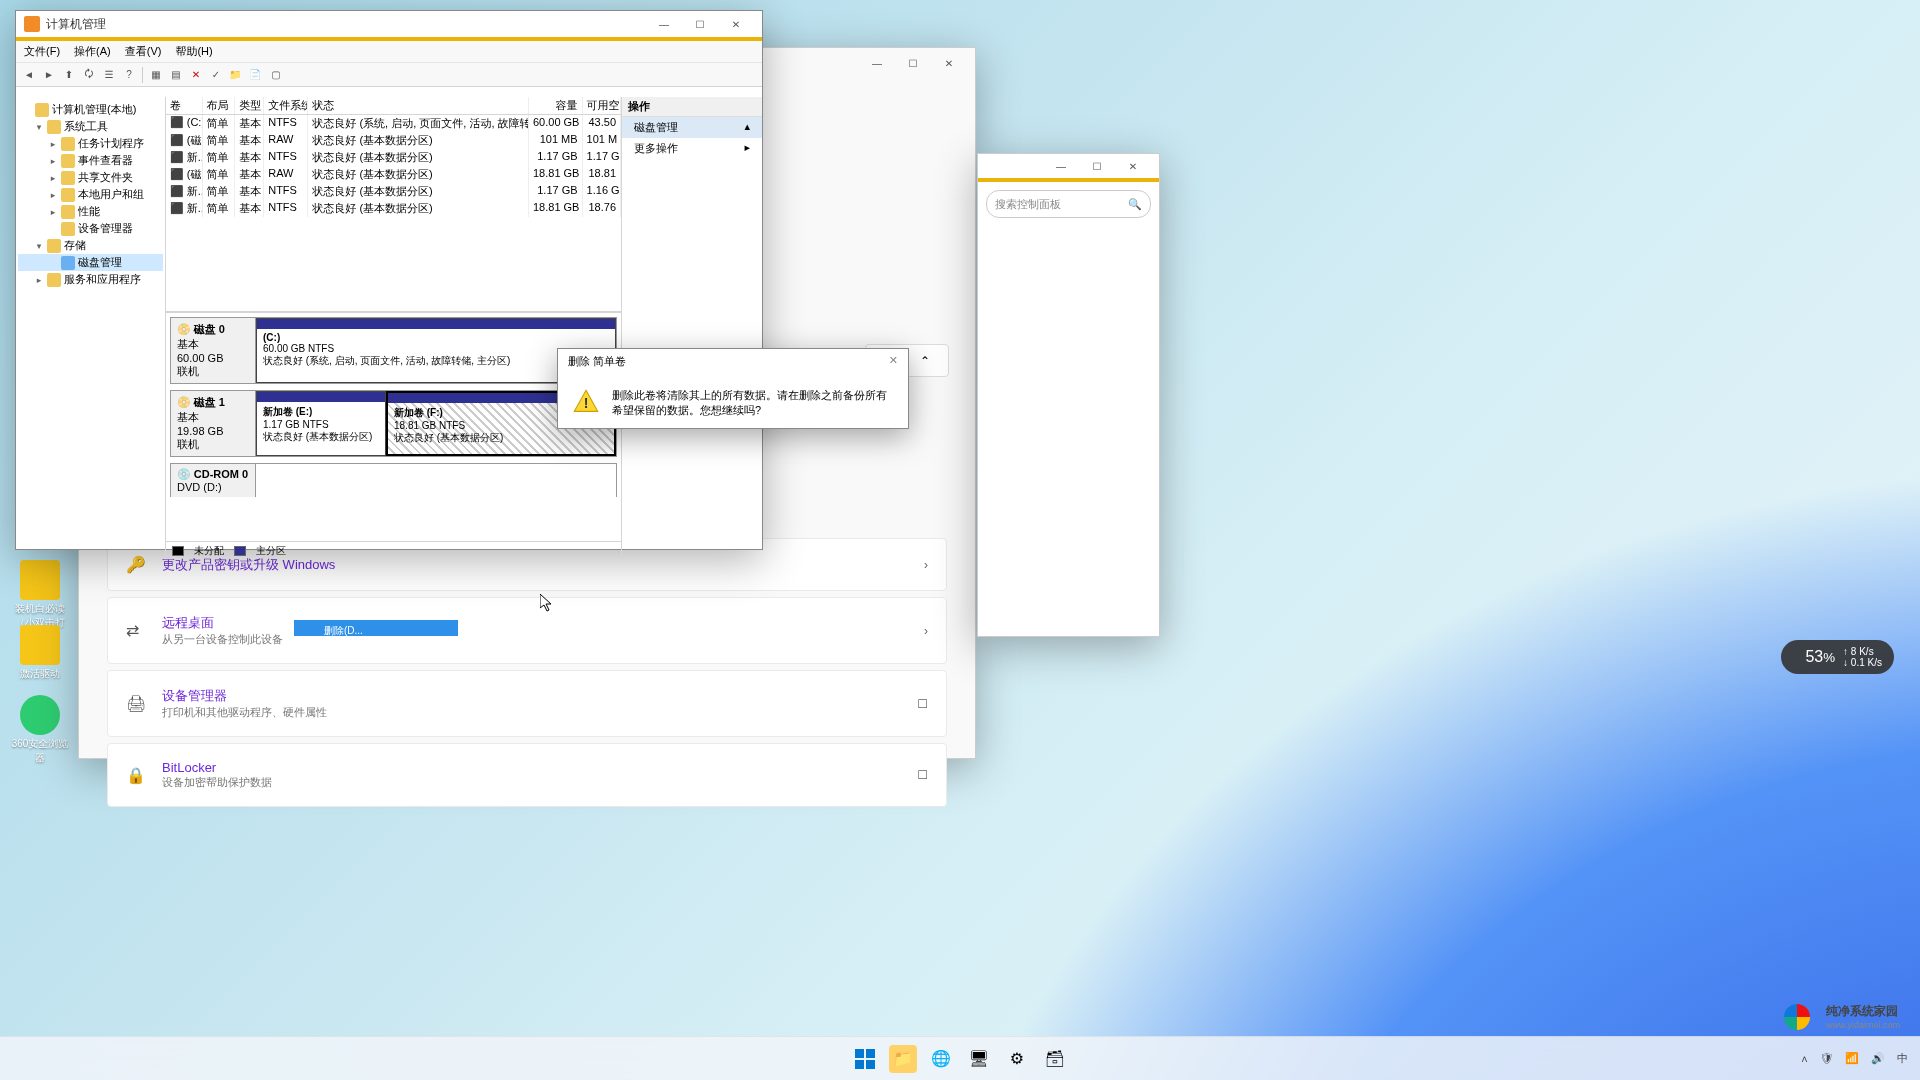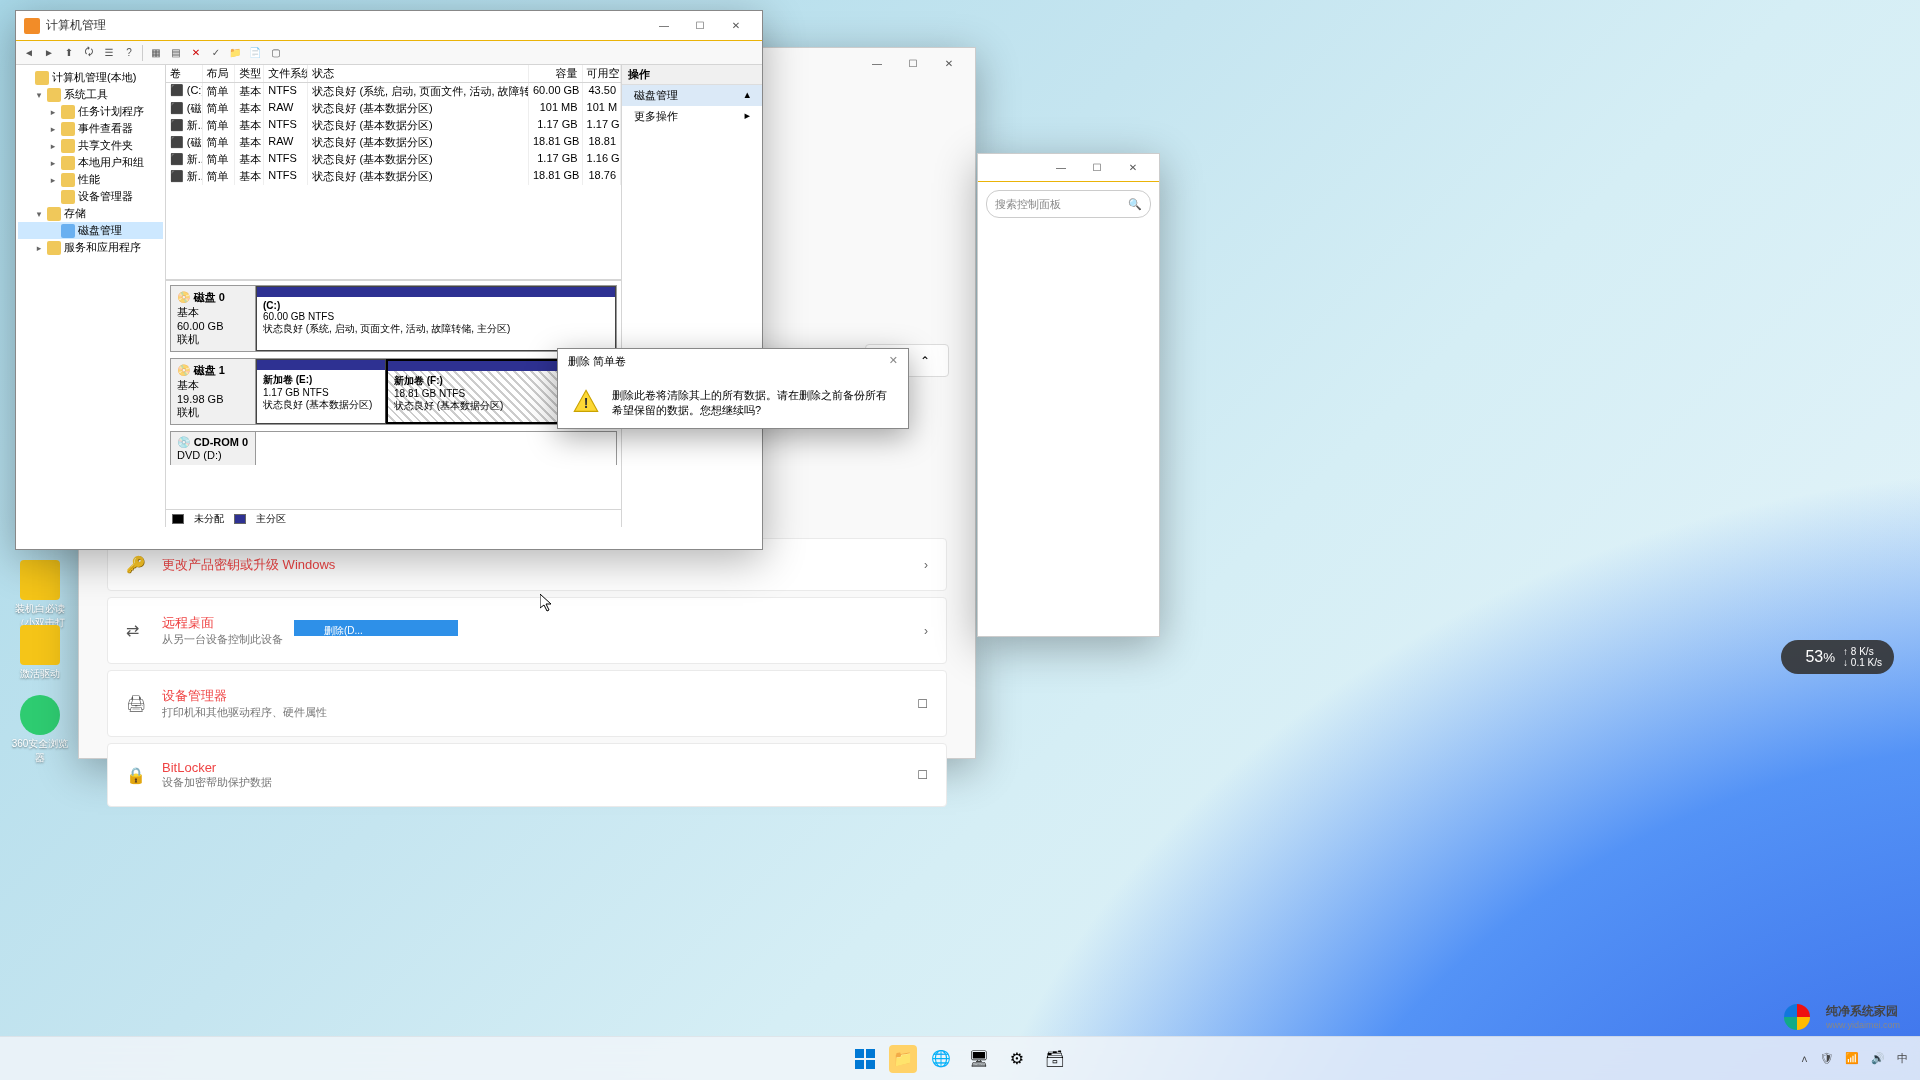--- a/index.html
+++ b/index.html
@@ -8,32 +8,32 @@
 
 
 .desktop-icon { position: absolute; left: 10px; width: 60px; text-align: center; font-size: 10px; color: #fff; text-shadow: 0 1px 2px rgba(0,0,0,0.5); }
 .desktop-icon .ic { width: 40px; height: 40px; margin: 0 auto 2px; border-radius: 4px; }
 .di1 { top: 560px; } .di1 .ic { background: #f5c518; }
 .di2 { top: 625px; } .di2 .ic { background: #f5c518; }
 .di3 { top: 695px; } .di3 .ic { background: #2ecc71; border-radius: 50%; }
 
 
 .window { position: absolute; background: #fff; border: 1px solid #888; box-shadow: 0 10px 40px rgba(0,0,0,0.3); }
-.titlebar { height: 30px; display: flex; align-items: center; padding: 0 8px; background: #fff; border-bottom: 1px solid #eab308; }
+.titlebar { height: 30px; display: flex; align-items: center; padding: 0 8px; background: #fff; border-bottom: 4px solid #eab308; }
 .titlebar .title { font-size: 12px; flex: 1; color: #333; }
 .win-controls { display: flex; }
 .win-btn { width: 36px; height: 26px; display: flex; align-items: center; justify-content: center; font-size: 10px; color: #555; }
 
 
 #compmgmt { left: 15px; top: 10px; width: 748px; height: 540px; }
 #compmgmt .titlebar { background: #fff; }
 #compmgmt .menubar { height: 22px; display: flex; gap: 14px; padding: 0 8px; font-size: 11px; align-items: center; background: #f8f8f8; border-bottom: 1px solid #e5e5e5; }
 #compmgmt .toolbar { height: 24px; display: flex; gap: 2px; padding: 2px 4px; background: #f8f8f8; border-bottom: 1px solid #d5d5d5; align-items: center; }
 #compmgmt .toolbar .tbtn { width: 18px; height: 18px; display: flex; align-items: center; justify-content: center; font-size: 10px; color: #555; }
-#compmgmt .body { display: flex; height: calc(100% - 76px); }
+#compmgmt .body { display: flex; height: calc(100% - 76px); margin-top: 10px; }
 #compmgmt .tree { width: 150px; border-right: 1px solid #d5d5d5; font-size: 11px; padding: 4px 2px; overflow: hidden; }
 #compmgmt .tree .node { padding: 1px 0 1px 4px; white-space: nowrap; display: flex; align-items: center; gap: 3px; }
 #compmgmt .tree .node.l1 { padding-left: 16px; }
 #compmgmt .tree .node.l2 { padding-left: 30px; }
 #compmgmt .tree .node.sel { background: #cde8ff; }
 #compmgmt .tree .tw { width: 10px; display: inline-block; text-align: center; font-size: 9px; color: #666; }
 #compmgmt .tree .tic { width: 14px; height: 14px; background: #f0c85a; display: inline-block; border-radius: 2px; }
 #compmgmt .main { flex: 1; display: flex; flex-direction: column; border-right: 1px solid #d5d5d5; overflow: hidden; }
 #compmgmt .vol-list { height: 216px; border-bottom: 2px solid #d5d5d5; font-size: 11px; overflow: hidden; }
 #compmgmt .vol-head { display: flex; background: #fff; border-bottom: 1px solid #d5d5d5; }
@@ -54,21 +54,21 @@
 #compmgmt .actions { width: 140px; font-size: 11px; padding: 0; }
 #compmgmt .actions .ah { background: #f0f0f0; padding: 2px 6px; border-bottom: 1px solid #ddd; font-weight: bold; }
 #compmgmt .actions .ai { padding: 3px 12px; display: flex; justify-content: space-between; }
 
 
 #settings { left: 78px; top: 47px; width: 898px; height: 712px; z-index: 1; background:#f9f9f9; border:1px solid #ccc; }
 #settings .titlebar { background:#f9f9f9; border:none; justify-content:flex-end; }
 .settings-body { padding: 0 28px; }
 .setting-item { display: flex; align-items: center; padding: 16px 18px; background: #fff; border: 1px solid #eaeaea; border-radius: 4px; margin-bottom: 6px; position:relative; }
 .setting-item .sicon { width: 20px; margin-right: 16px; color: #555; }
-.setting-item .stext .st { font-size: 13px; color: #ef4444; }
+.setting-item .stext .st { font-size: 13px; color: #6d28d9; }
 .setting-item .stext .ss { font-size: 11px; color: #777; }
 .setting-item .sarrow { margin-left: auto; color: #666; font-size: 12px; }
 .copy-btn { position:absolute; right: 26px; top: 296px; background:#fff; border:1px solid #ddd; border-radius:4px; padding: 7px 18px; font-size:12px; display:flex; gap:12px; align-items:center; }
 .sel-bar { position:absolute; background:#2e90e8; height:16px; }
 
 
 #cpl { left: 977px; top: 153px; width: 183px; height: 484px; z-index: 2; background:#fff; border:1px solid #ccc; }
 #cpl .titlebar { height:28px; }
 #cpl .searchbox { margin: 8px; border: 1px solid #ccc; border-radius: 13px; height: 28px; display:flex; align-items:center; padding: 0 8px; font-size:11px; color:#888; justify-content:space-between; }
 
@@ -172,20 +172,26 @@
 
 <div id="compmgmt" class="window" style="z-index:5;">
   <div class="titlebar">
     <span style="width:16px;height:16px;background:#f28c28;margin-right:6px;border-radius:2px;"></span>
     <span class="title">计算机管理</span>
     <div class="win-controls">
       <div class="win-btn">—</div>
       <div class="win-btn">☐</div>
       <div class="win-btn close">✕</div>
     </div>
+  </div>
+  <div class="menubar">
+    <span>文件(F)</span>
+    <span>操作(A)</span>
+    <span>查看(V)</span>
+    <span>帮助(H)</span>
   </div>
   <div class="toolbar">
     <span class="tbtn">◄</span>
     <span class="tbtn">►</span>
     <span class="tbtn">⬆</span>
     <span class="tbtn">🗘</span>
     <span class="tbtn">☰</span>
     <span class="tbtn">?</span>
     <span style="width:1px;height:16px;background:#ccc;margin:0 2px;"></span>
     <span class="tbtn">▦</span>

